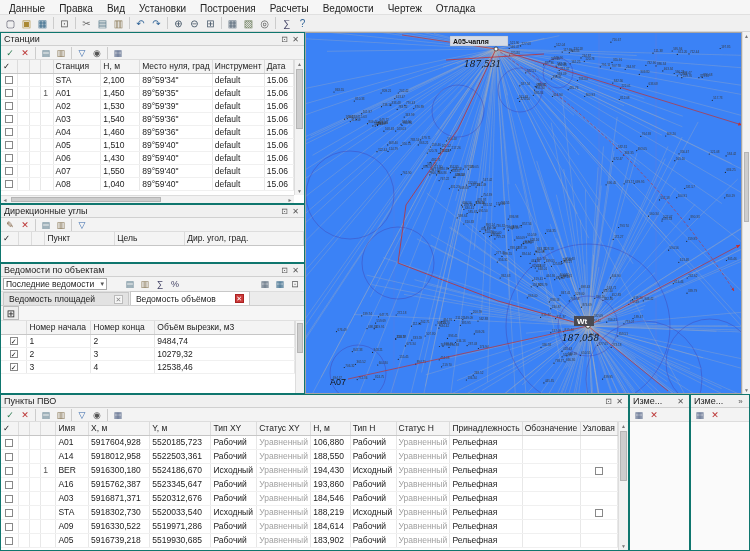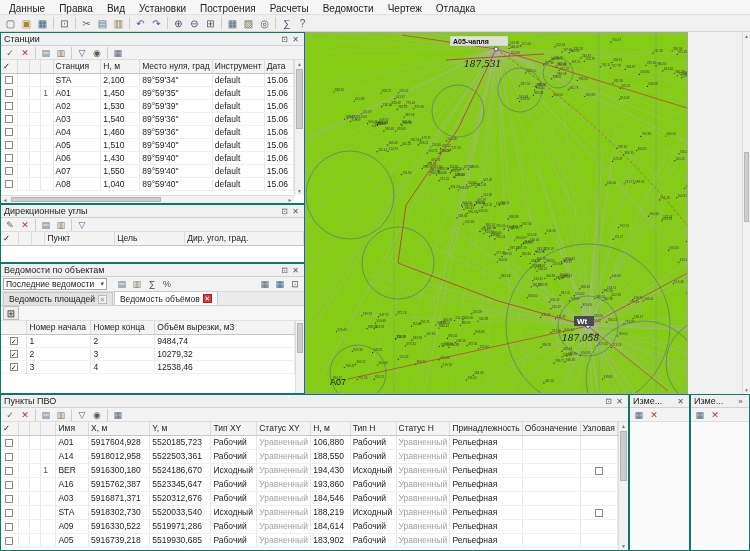--- a/index.html
+++ b/index.html
@@ -24,27 +24,27 @@
 .muted{color:#a0a0a0}
 .dim{color:#555}
 .c-cb{text-align:center}
 .cb{display:inline-block;width:8px;height:8px;border:1px solid #888;background:#fff;font-size:7px;line-height:7px;text-align:center;color:#222;vertical-align:middle}
 .vscroll{position:absolute;background:#f2f2f2;border-left:1px solid #ddd}
 .hscroll{position:absolute;background:#f2f2f2;border-top:1px solid #ddd}
 .vthumb{position:absolute;left:1px;right:1px;background:#cdcdcd;border:1px solid #b5b5b5}
 .hthumb{position:absolute;top:1px;bottom:1px;background:#cdcdcd;border:1px solid #b5b5b5}
 .sarw{position:absolute;font-size:5px;color:#777;width:100%;text-align:center;line-height:8px}
 .harw{position:absolute;font-size:5px;color:#777;height:100%;line-height:8px;width:8px;text-align:center}
-.dd{display:inline-flex;align-items:center;height:12px;border:1px solid #a8a8a8;background:#fff;font-size:8.5px;padding:0 2px;width:104px;justify-content:space-between;margin-right:7px}
+.dd{display:inline-flex;align-items:center;height:12px;border:1px solid #a8a8a8;background:#fff;font-size:8.5px;padding:0 2px;width:104px;justify-content:space-between;margin-right:15px}
 .tabs{position:absolute;left:0;top:28px;right:0;height:14px;background:#ececec;border-bottom:1px solid #cfcfcf;display:flex;align-items:flex-end;padding-left:2px}
-.tab{display:inline-flex;align-items:center;gap:3px;padding:0 5px;height:13px;font-size:8.5px;background:#e2e2e2;border:1px solid #c8c8c8;border-bottom:none;margin-right:1px;white-space:nowrap}
+.tab{display:inline-flex;align-items:center;gap:19px;padding:0 5px;height:13px;font-size:8.5px;background:#e2e2e2;border:1px solid #c8c8c8;border-bottom:none;margin-right:1px;white-space:nowrap}
 .tab.active{background:#fff;height:14px}
 .tx{font-size:7px;color:#888;border:1px solid #bbb;width:9px;height:9px;line-height:8px;text-align:center;background:#f6f6f6}
 .tab.active .tx{color:#fff;background:#cc3b3b;border-color:#a22}
-#map{position:absolute;left:305px;top:32px;width:383px;height:362px;background:#84cc16;border:1px solid #a5a5a5;overflow:hidden}
+#map{position:absolute;left:305px;top:32px;width:437px;height:362px;background:#3b82f6;border:1px solid #a5a5a5;overflow:hidden}
 #map svg{display:block}
 .sidebody{position:absolute;left:0;top:27px;right:0;bottom:0;background:#fafafa}
 </style>
 </head>
 <body>
 
 <div id="app">
 
   <div class="menubar" id="menubar">
       <span class="mi">Данные</span>

